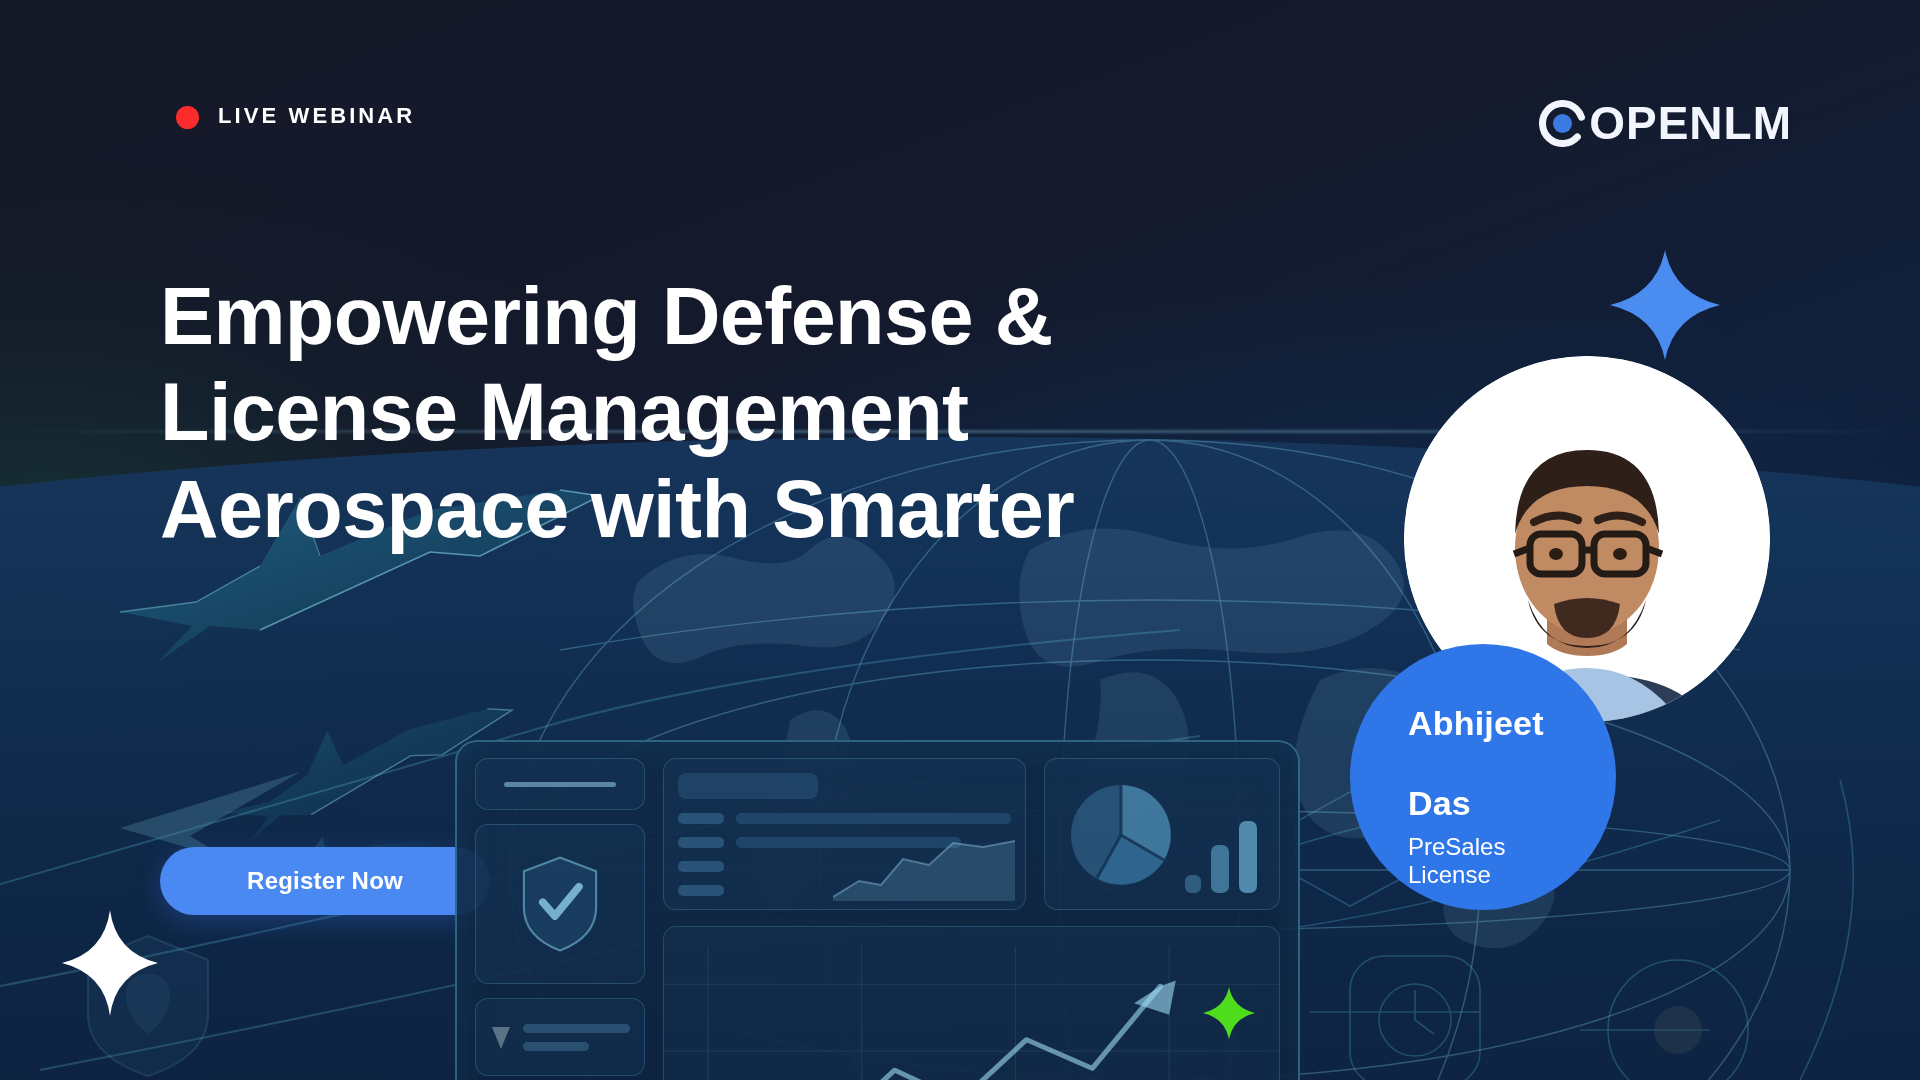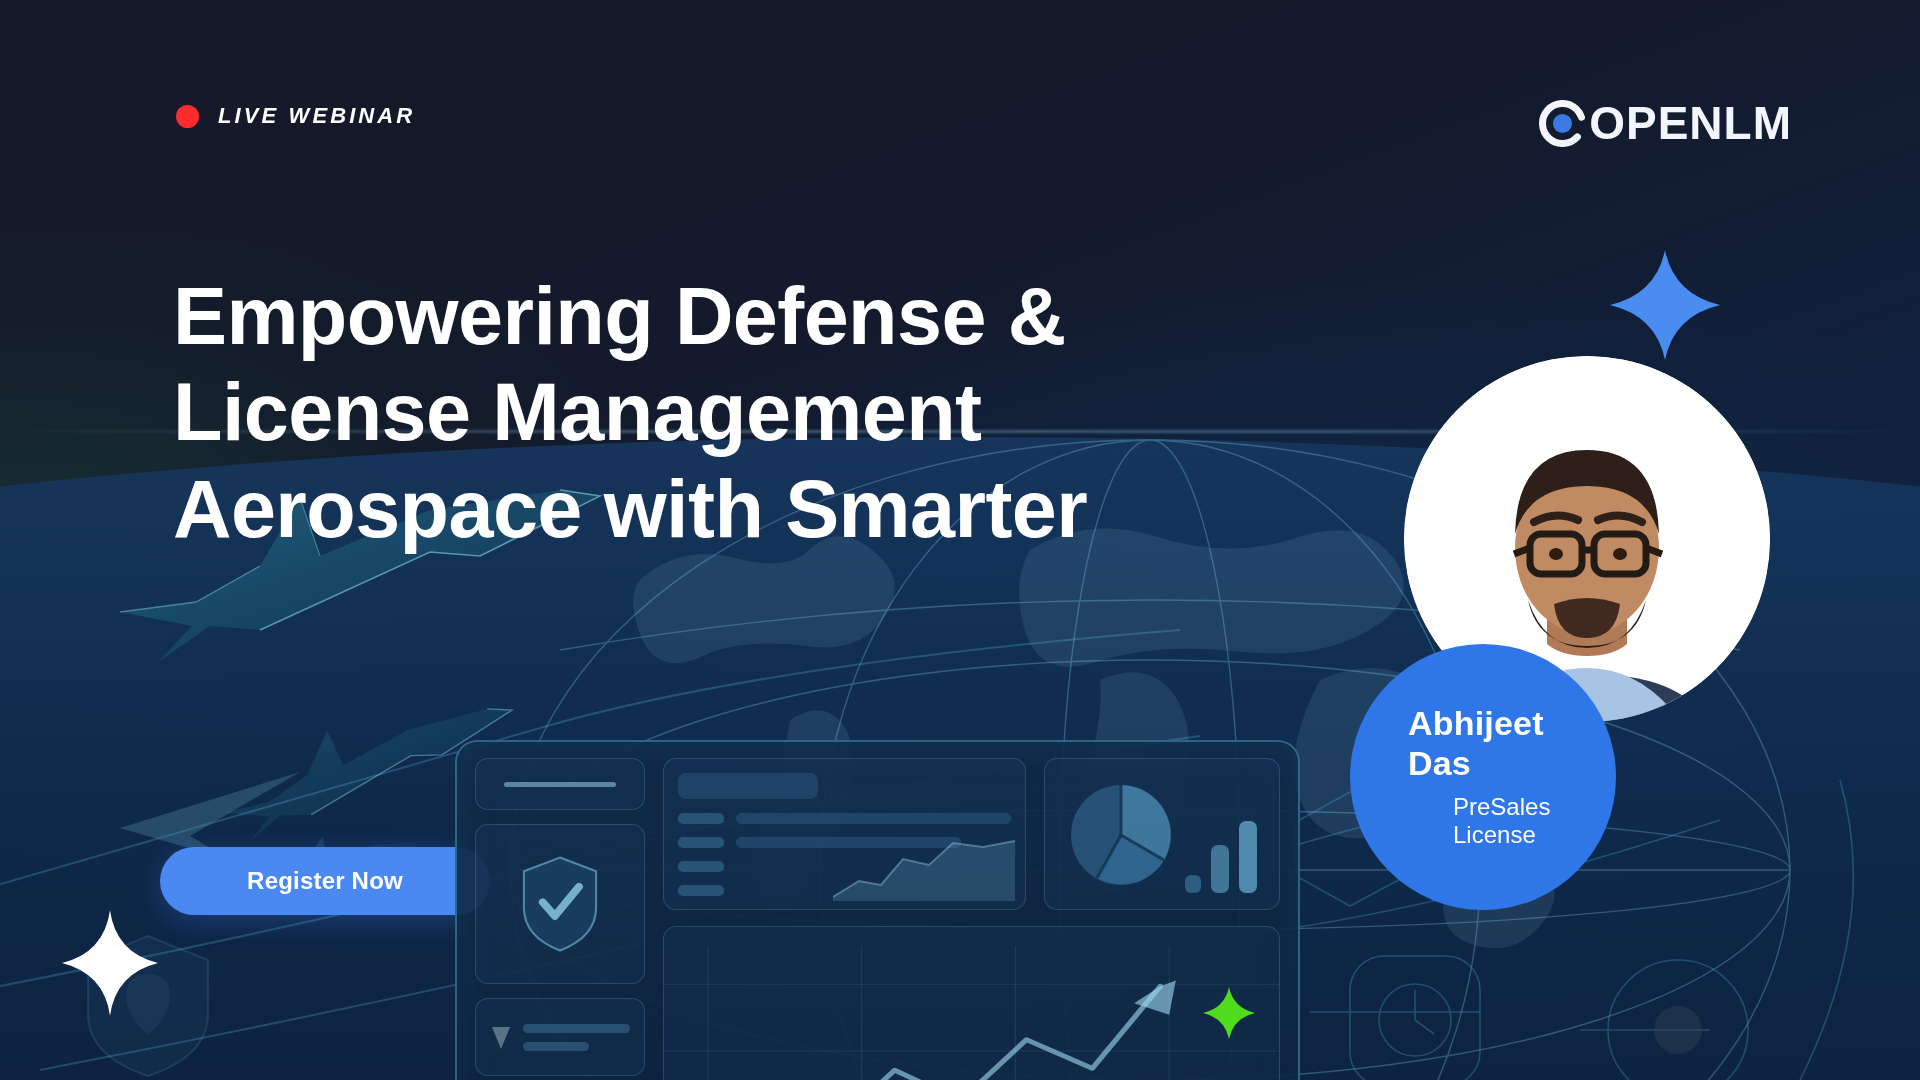--- a/index.html
+++ b/index.html
@@ -21,32 +21,32 @@
     background:linear-gradient(90deg, rgba(120,190,220,0) 0%, rgba(140,205,235,.35) 35%, rgba(150,210,240,.30) 70%, rgba(120,190,220,0) 100%); filter:blur(1px); }
 
   .globe-grid{ position:absolute; left:500px; top:400px; width:1300px; height:900px; opacity:.30; }
   .worldmap{ position:absolute; left:560px; top:430px; width:1150px; height:620px; opacity:.20; }
 
   
   .jets{ position:absolute; left:-40px; top:380px; width:1000px; height:640px; opacity:.85; }
   .streaks{ position:absolute; left:0; top:560px; width:1200px; height:520px; opacity:.55; }
 
   
-  .live-badge{ position:absolute; left:176px; top:103px; display:flex; align-items:center; gap:19px;font-style:italic; }
+  .live-badge{ position:absolute; left:176px; top:103px; display:flex; align-items:flex-end; gap:19px; }
   .live-dot{ width:23px; height:23px; border-radius:50%; background:#fd2b2b; }
   .live-text{ color:#ffffff; font-size:22px; font-weight:700; letter-spacing:3.1px; }
 
   .logo{ position:absolute; right:128px; top:100px; display:flex; align-items:center; }
   .logo-mark{ position:relative; width:47px; height:47px; margin-right:3px; }
   .logo-word{ color:#f2f5fb; font-size:46px; font-weight:700; letter-spacing:1px; line-height:47px; }
 
   
   .headline{ position:absolute; left:160px; top:268px; width:1090px;
     color:#ffffff; font-size:81px; font-weight:700; line-height:1.19; letter-spacing:-0.6px; }
-  .headline .ln{ display:block; white-space:nowrap;margin-left:13px; }
+  .headline .ln{ display:block; white-space:nowrap; }
 
   
   .cta{ position:absolute; left:160px; top:847px; width:330px; height:68px; border:0;
     border-radius:40px; background:#4a88f2; color:#ffffff; font-family:"Liberation Sans",sans-serif;
     font-size:24px; font-weight:700; cursor:pointer; letter-spacing:.2px;
     box-shadow:0 6px 26px rgba(60,120,240,.28); }
 
   
   .dash{ position:absolute; left:455px; top:740px; width:845px; height:400px;
     border:2px solid rgba(96,186,214,.42); border-top-left-radius:22px; border-top-right-radius:22px;
@@ -80,22 +80,22 @@
   .spark{ position:absolute; }
   .spark-blue{ left:1610px; top:250px; width:110px; height:110px; }
   .spark-white{ left:62px; top:910px; width:96px; height:106px; }
   .spark-green{ left:1203px; top:985px; width:52px; height:56px; }
 
   
   .avatar{ position:absolute; left:1404px; top:356px; width:366px; height:366px; border-radius:50%;
     background:#ffffff; overflow:hidden; }
   .speaker-badge{ position:absolute; left:1350px; top:644px; width:266px; height:266px; border-radius:50%;
     background:#2f76e8; display:flex; flex-direction:column; justify-content:center; padding-left:58px; }
-  .sp-name{ color:#ffffff; font-size:34px; font-weight:700; line-height:1.16; letter-spacing:.2px; }
-  .sp-role{ color:#ffffff; font-size:24px; font-weight:400; line-height:1.18; margin-top:10px;margin-left:45px; }
+  .sp-name{ color:#ffffff; font-size:34px; font-weight:700; line-height:1.16; letter-spacing:.2px;margin-top:40px; }
+  .sp-role{ color:#ffffff; font-size:24px; font-weight:400; line-height:1.18; margin-top:10px; }
 </style>
 </head>
 <body>
 
 <div class="stage">
 
   <div class="horizon"></div>
   <div class="horizon-top"></div>
 
   <svg class="globe-grid" viewBox="0 0 1300 900" preserveAspectRatio="none">

